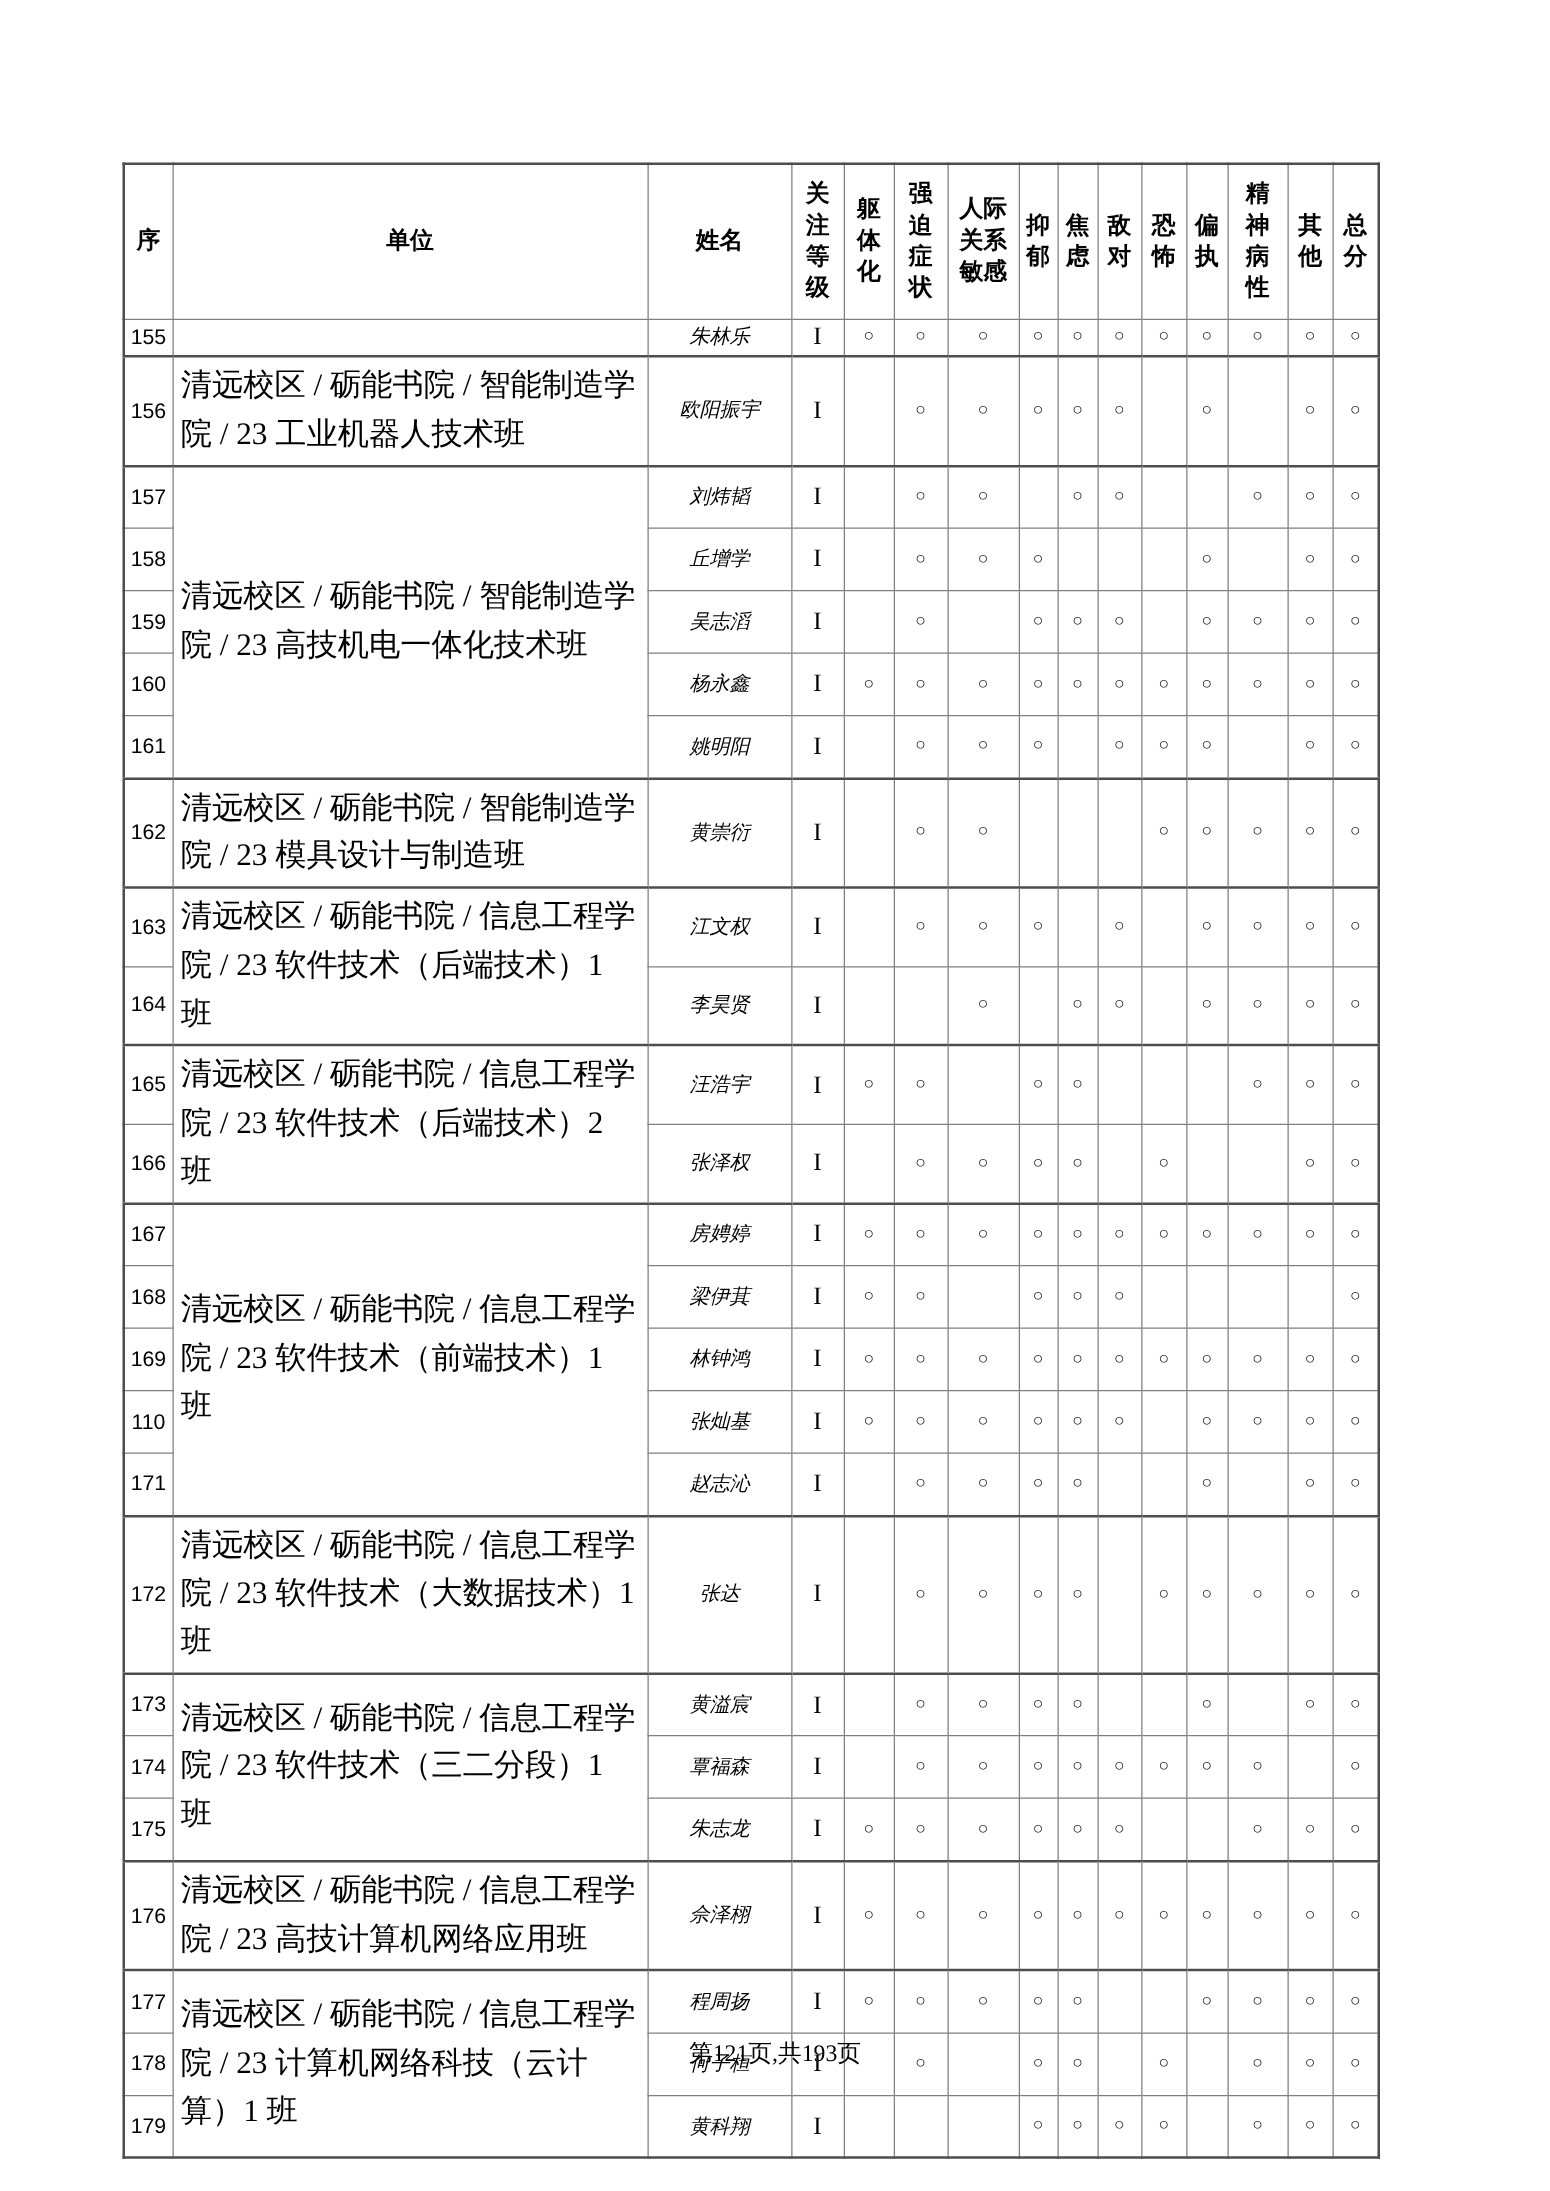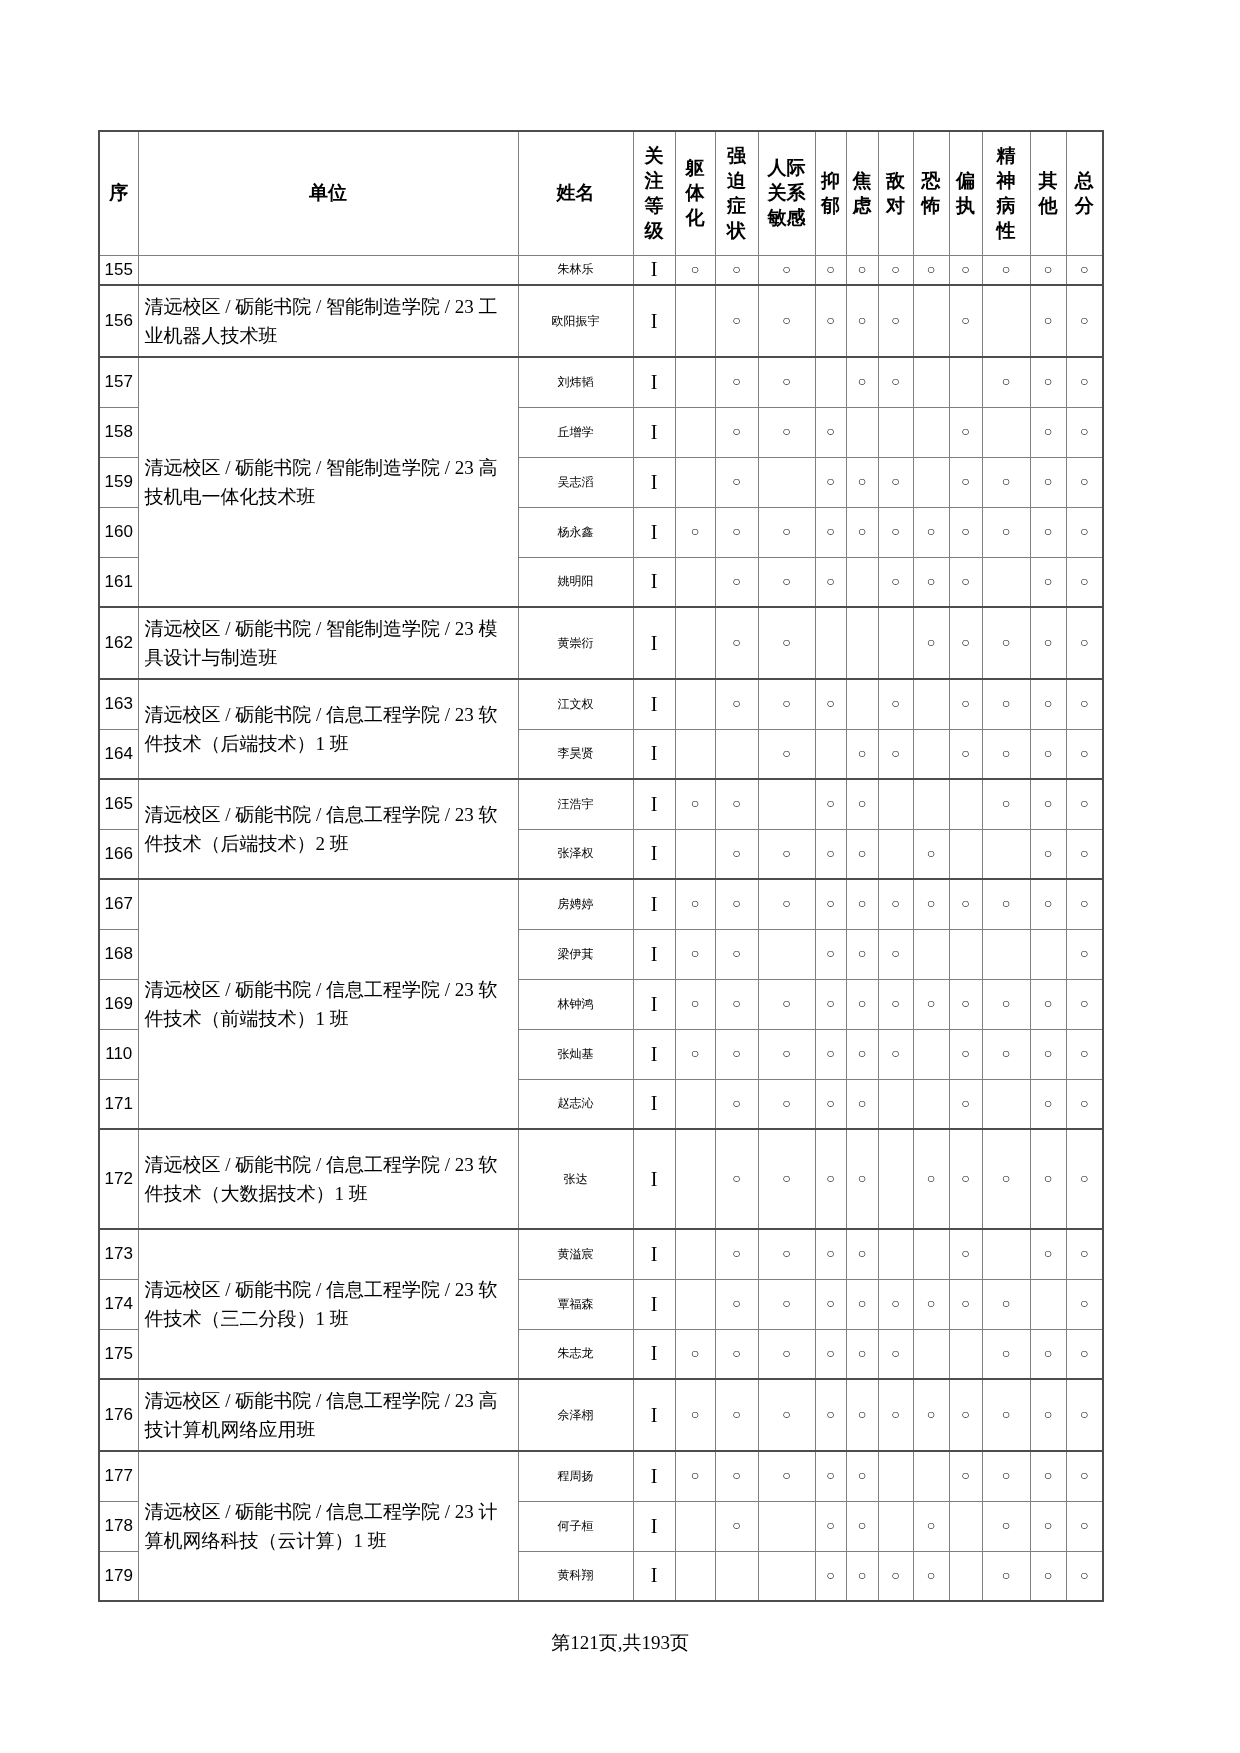--- a/index.html
+++ b/index.html
@@ -24,23 +24,23 @@
   }
   .hw1 { display:inline-block; width:1.15em; line-height:1.32; }
   .hw2 { display:inline-block; width:2.3em; line-height:1.32; }
   tbody tr { height:50px; }
   tbody tr.gs td { border-top:2px solid #4d4d4d; }
   td.seq {
     font-family:"Liberation Sans", sans-serif; font-size:17px;
     text-align:center;
   }
   td.unit {
-    font-size:19px; text-align:left; padding:4px 6px; line-height:1.55;
-  }
-  td.name { font-size:12px; text-align:center; }
+    font-size:25px; text-align:left; padding:4px 6px; line-height:1.55;
+  }
+  td.name { font-size:16px; text-align:center;font-style:italic; }
   td.level { font-size:20px; text-align:center; }
   td.mark { font-size:14px; text-align:center; color:#111; }
   .footer-progress {
     position:absolute; top:1630px; left:0; width:100%;
     text-align:center; font-family:"Liberation Sans", sans-serif;
     font-size:18px;
   }
   .footer-pageinfo {
     position:absolute; top:1630px; left:0; width:100%;
     text-align:center; font-family:"Liberation Serif", serif;

